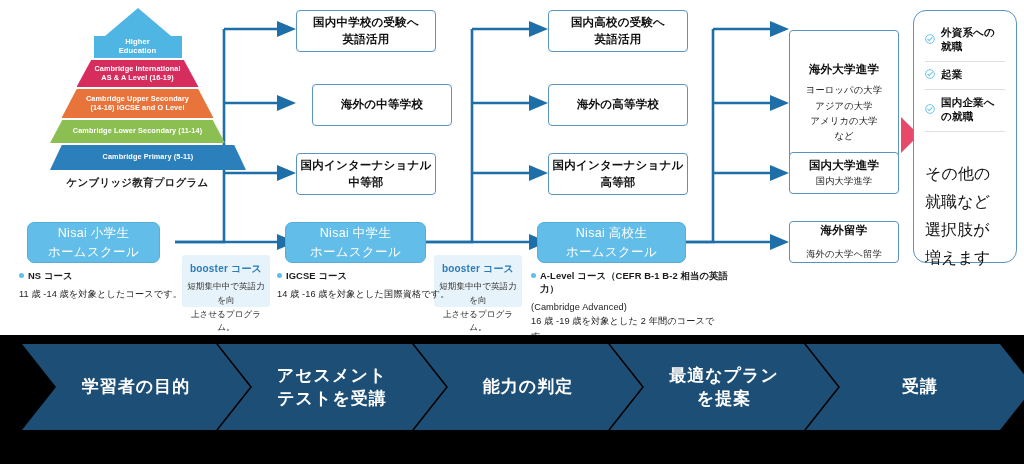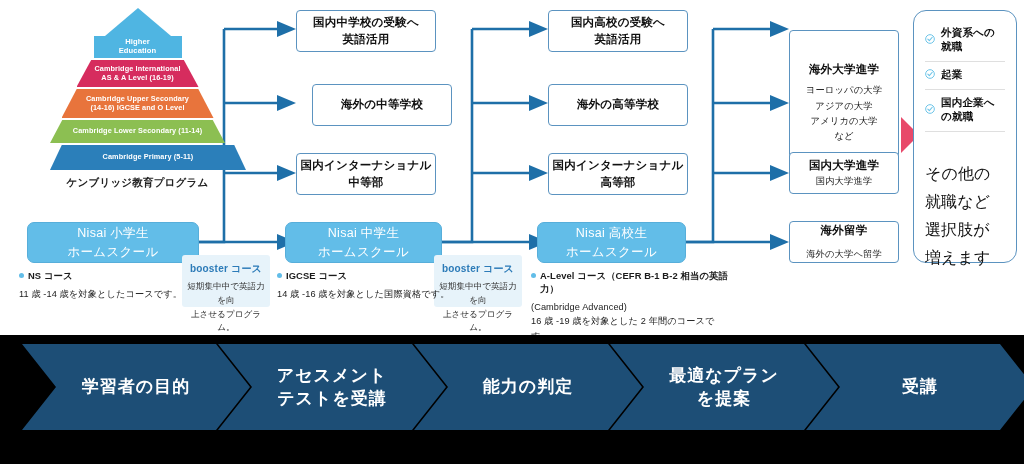--- a/index.html
+++ b/index.html
@@ -333,27 +333,27 @@
         </svg>
       </span>
       <span>国内企業への就職</span>
     </div>
     <div class="panel-foot">
       <div>その他の就職など</div>
       <div>選択肢が増えます</div>
     </div>
   </div>
 
-  <div class="abs nbox" style="left:27px;top:222px;width:172px;height:41px;">
+  <div class="abs nbox" style="left:27px;top:222px;width:133px;height:41px;">
     <div>
       <div>Nisai 小学生</div>
       <div>ホームスクール</div>
     </div>
   </div>
-  <div class="abs nbox" style="left:285px;top:222px;width:157px;height:41px;">
+  <div class="abs nbox" style="left:285px;top:222px;width:141px;height:41px;">
     <div>
       <div>Nisai 中学生</div>
       <div>ホームスクール</div>
     </div>
   </div>
   <div class="abs nbox" style="left:537px;top:222px;width:149px;height:41px;">
     <div>
       <div>Nisai 高校生</div>
       <div>ホームスクール</div>
     </div>

